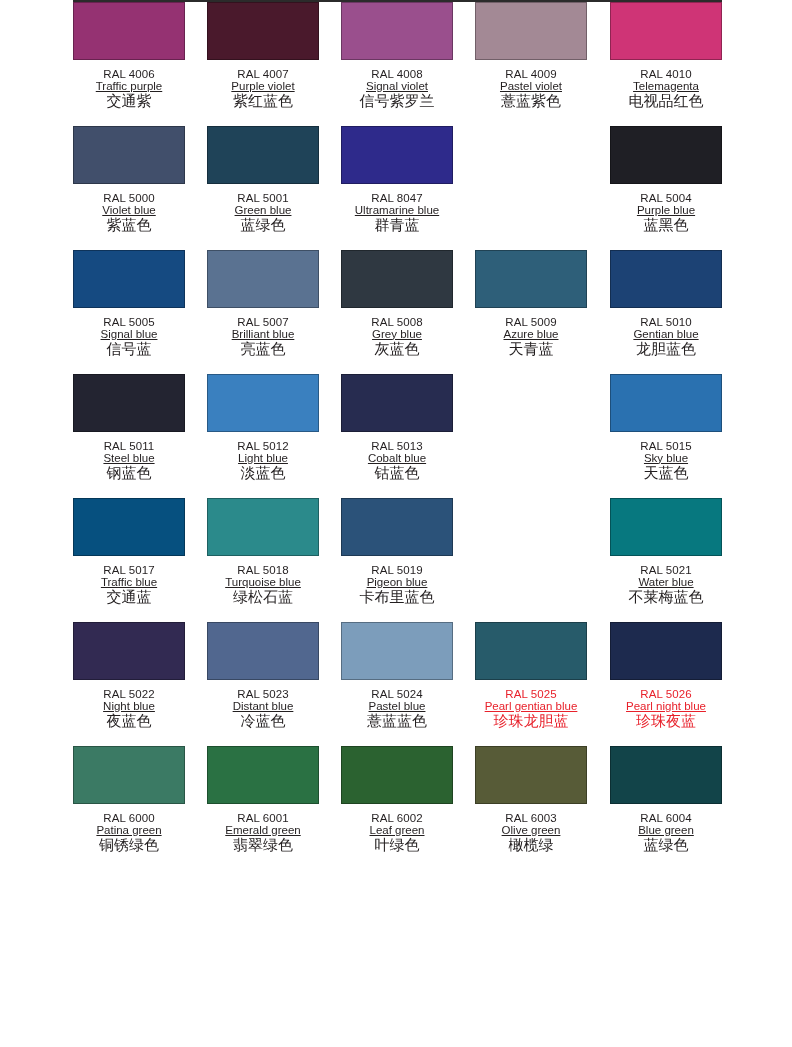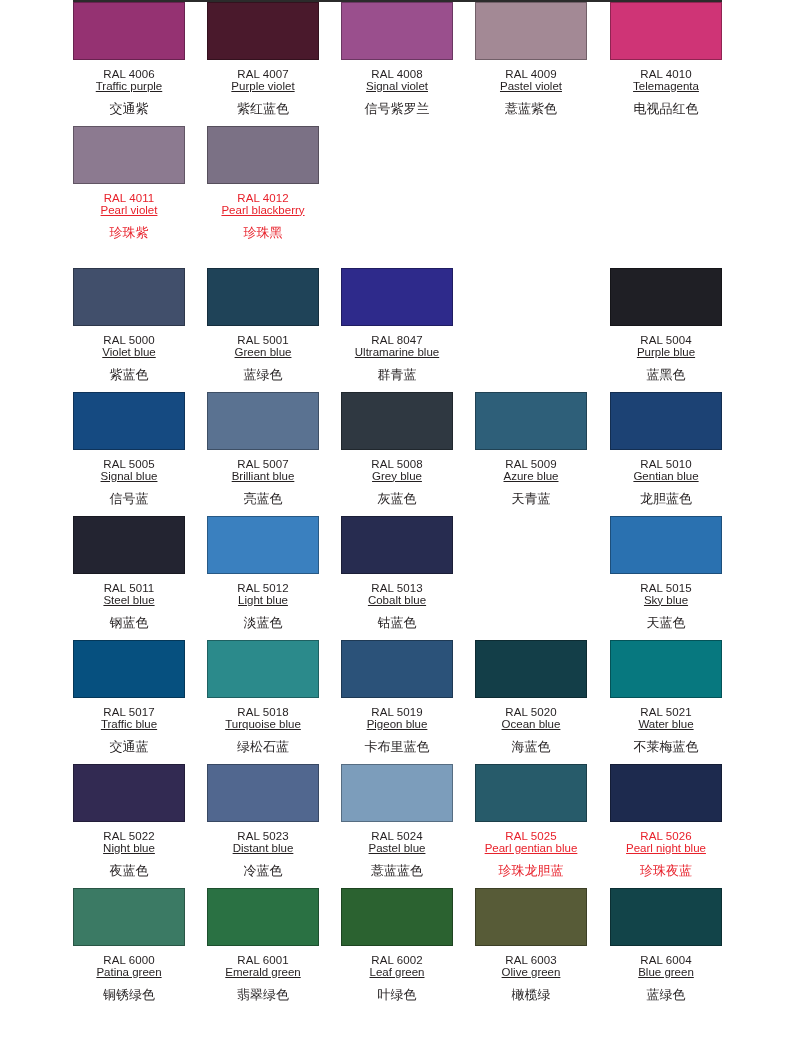--- a/index.html
+++ b/index.html
@@ -76,26 +76,26 @@
   }
   .name-en {
     font-size: 11.5px;
     margin-top: 0;
     white-space: nowrap;
     color: #231f20;
     display: block;
     text-decoration: underline;
   }
   .name-zh {
-    font-size: 13px;
-    margin-top: 10px;
+    font-size: 15px;
+    margin-top: 2px;
     white-space: nowrap;
     color: #231f20;
     display: block;
-    font-family: Liberation Sans, sans-serif;
+    font-family: Liberation Serif, serif;
   }
   .cell.pearl .code,
   .cell.pearl .name-en,
   .cell.pearl .name-zh {
     color: #e8212b;
   }
 </style>
 </head>
 <body>
 
@@ -137,41 +137,20 @@
         </div>
         <div class="cell c4">
           <div class="swatch" title="RAL 4010" style="background: rgb(207, 52, 118);"></div>
           <div class="labels">
             <span class="code">RAL 4010</span>
             <span class="name-en">Telemagenta</span>
             <span class="name-zh">电视品红色</span>
           </div>
         </div>
       </div>
-      <div class="row gap-after">
-        <div class="cell c0 pearl">
-          <div class="swatch" title="RAL 4011" style="background: rgb(140, 122, 144);"></div>
-          <div class="labels">
-            <span class="code">RAL 4011</span>
-            <span class="name-en">Pearl violet</span>
-            <span class="name-zh">珍珠紫</span>
-          </div>
-        </div>
-        <div class="cell c1 pearl">
-          <div class="swatch" title="RAL 4012" style="background: rgb(123, 113, 133);"></div>
-          <div class="labels">
-            <span class="code">RAL 4012</span>
-            <span class="name-en">Pearl blackberry</span>
-            <span class="name-zh">珍珠黑</span>
-          </div>
-        </div>
-        <div class="cell c2 empty"></div>
-        <div class="cell c3 empty"></div>
-        <div class="cell c4 empty"></div>
-      </div>
       <div class="row">
         <div class="cell c0">
           <div class="swatch" title="RAL 5000" style="background: rgb(65, 79, 107);"></div>
           <div class="labels">
             <span class="code">RAL 5000</span>
             <span class="name-en">Violet blue</span>
             <span class="name-zh">紫蓝色</span>
           </div>
         </div>
         <div class="cell c1">
@@ -291,28 +270,20 @@
             <span class="name-en">Turquoise blue</span>
             <span class="name-zh">绿松石蓝</span>
           </div>
         </div>
         <div class="cell c2">
           <div class="swatch" title="RAL 5019" style="background: rgb(43, 82, 121);"></div>
           <div class="labels">
             <span class="code">RAL 5019</span>
             <span class="name-en">Pigeon blue</span>
             <span class="name-zh">卡布里蓝色</span>
-          </div>
-        </div>
-        <div class="cell c3">
-          <div class="swatch" title="RAL 5020" style="background: rgb(19, 62, 72);"></div>
-          <div class="labels">
-            <span class="code">RAL 5020</span>
-            <span class="name-en">Ocean blue</span>
-            <span class="name-zh">海蓝色</span>
           </div>
         </div>
         <div class="cell c4">
           <div class="swatch" title="RAL 5021" style="background: rgb(7, 120, 127);"></div>
           <div class="labels">
             <span class="code">RAL 5021</span>
             <span class="name-en">Water blue</span>
             <span class="name-zh">不莱梅蓝色</span>
           </div>
         </div>

